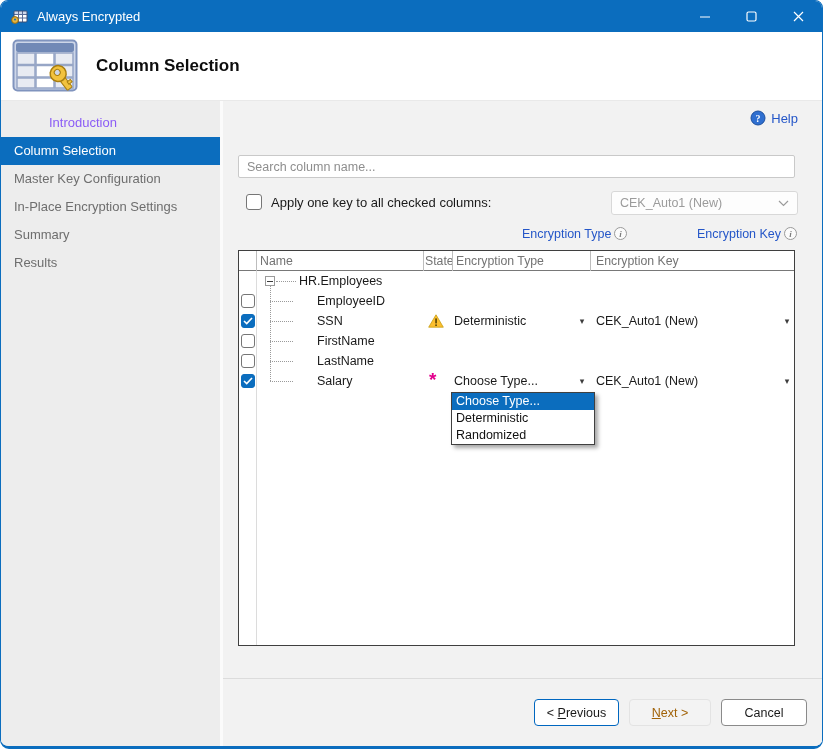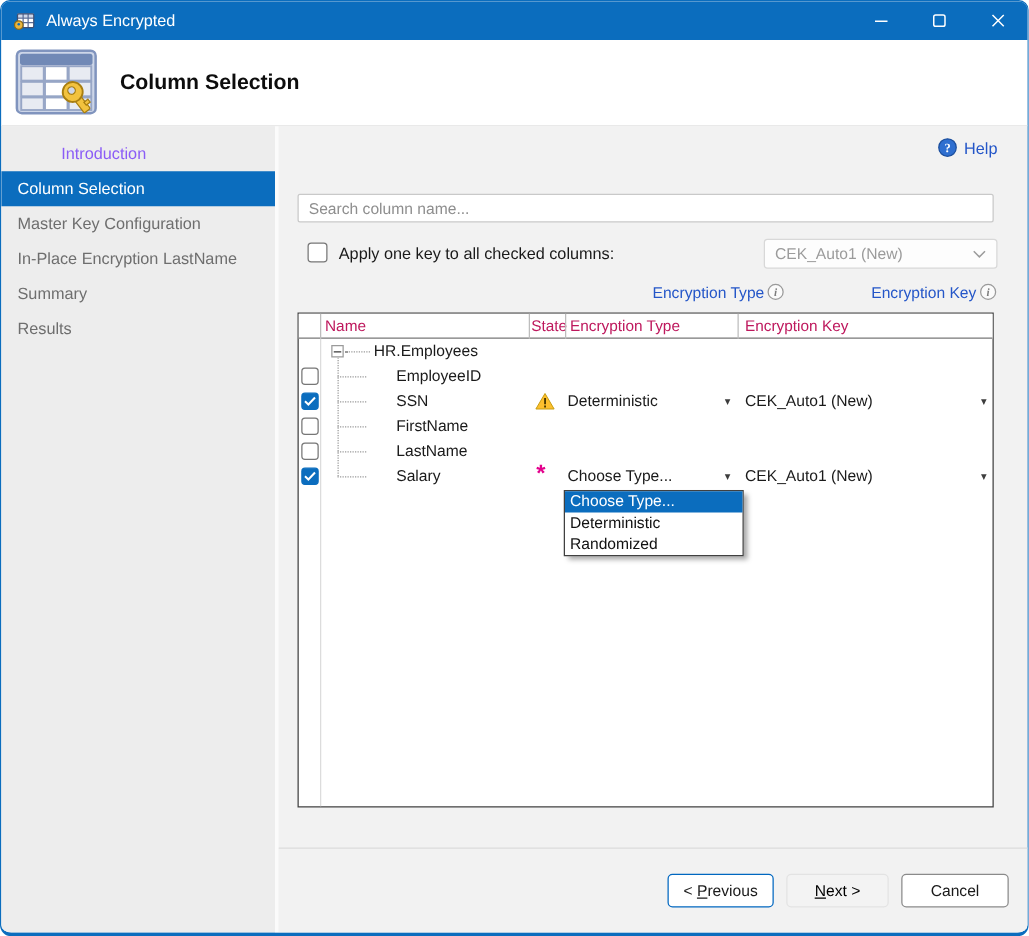--- a/index.html
+++ b/index.html
@@ -60,21 +60,21 @@
   
   .col-link { position: absolute; font-size: 12.5px; color: #2456c8; cursor: pointer; }
   .info-badge {
     position: absolute; width: 13px; height: 13px; border: 1px solid #9a9a9a; border-radius: 50%;
     color: #7c7c7c; font-size: 9px; font-family: "Liberation Serif", serif; font-style: italic; font-weight: bold;
     display: flex; align-items: center; justify-content: center; background: #fbfbfb;
   }
   
   .grid { position: absolute; left: 15px; top: 149px; width: 557px; height: 396px; background: #ffffff; border: 1px solid #3f3f3f; }
   .grid-header { position: absolute; left: 0; top: 0; width: 100%; height: 20px; border-bottom: 1px solid #787878; background: #fff; }
-  .grid-header .h-label { position: absolute; top: 0; line-height: 20px; font-size: 12.3px; color: #be185d; white-space: nowrap; }
+  .grid-header .h-label { position: absolute; top: 0; line-height: 20px; font-size: 12.3px; color: #737373; white-space: nowrap; }
   .h-sep { position: absolute; top: 0; height: 20px; width: 1px; background: #bdbdbd; }
   .col0-line { position: absolute; left: 17px; top: 20px; bottom: 0; width: 1px; background: #dcdcdc; }
   .grid-row { position: absolute; left: 0; width: 100%; height: 20px; }
   .cell-label { position: absolute; top: 0; line-height: 20px; font-size: 12.5px; color: #1a1a1a; white-space: nowrap; }
   .row-check { position: absolute; left: 2px; top: 3px; width: 14px; height: 14px; border: 1px solid #767676; border-radius: 3px; background: #fff; }
   .row-check.checked { background: #0b6dbe; border-color: #0b6dbe; display: flex; align-items: center; justify-content: center; }
   .expander { position: absolute; left: 26px; top: 5px; width: 10px; height: 10px; border: 1px solid #9a9a9a; background: #fff; }
   .expander::after { content: ""; position: absolute; left: 1px; right: 1px; top: 3.5px; height: 1px; background: #3a3a3a; }
   .dot-h { position: absolute; height: 0; border-top: 1px dotted #9a9a9a; }
   .dot-v { position: absolute; width: 0; border-left: 1px dotted #9a9a9a; }
@@ -90,21 +90,21 @@
   
   .show-affected { position: absolute; left: 15px; top: 552px; display: flex; align-items: center; gap: 9px; }
   
   .footer {
     position: absolute; left: 0; right: 0; bottom: 0; height: 68px;
     border-top: 1px solid #dcdcdc; background: #f2f2f2;
     display: flex; align-items: center; justify-content: flex-end; gap: 10px; padding-right: 15px;
   }
   .btn { height: 27px; border-radius: 4px; background: #fff; border: 1px solid #8a8a8a; font-family: "Liberation Sans", sans-serif; font-size: 12.5px; color: #1a1a1a; }
   .btn.primary-focus { border: 1.5px solid #0067c0; width: 85px; }
-  .btn.disabled { background: #f3f3f3; border: 1px solid #e3e3e3; color: #000000; width: 82px; }
+  .btn.disabled { background: #f3f3f3; border: 1px solid #e3e3e3; color: #a16207; width: 82px; }
   .btn.cancel { width: 86px; }
   .u { text-decoration: underline; }
   svg { display: block; }
 </style>
 </head>
 <body>
 
 <div class="window">
 
   <div class="titlebar">
@@ -166,21 +166,21 @@
     </span>
     <span class="header-title">Column Selection</span>
   </div>
 
   <div class="main">
 
     <div class="sidebar">
       <div class="nav-item link">Introduction</div>
       <div class="nav-item selected">Column Selection</div>
       <div class="nav-item">Master Key Configuration</div>
-      <div class="nav-item">In-Place Encryption LastName</div>
+      <div class="nav-item">In-Place Encryption Settings</div>
       <div class="nav-item">Summary</div>
       <div class="nav-item">Results</div>
     </div>
 
     <div class="content">
 
       <div class="help">
         <svg width="16" height="16" viewBox="0 0 16 16">
           <circle cx="8" cy="8" r="7" fill="#2f6fd0" stroke="#1c4f9e"></circle>
           <text x="8" y="11.6" font-size="10" font-family="Liberation Serif, serif" font-weight="bold" fill="#fff" text-anchor="middle">?</text>

